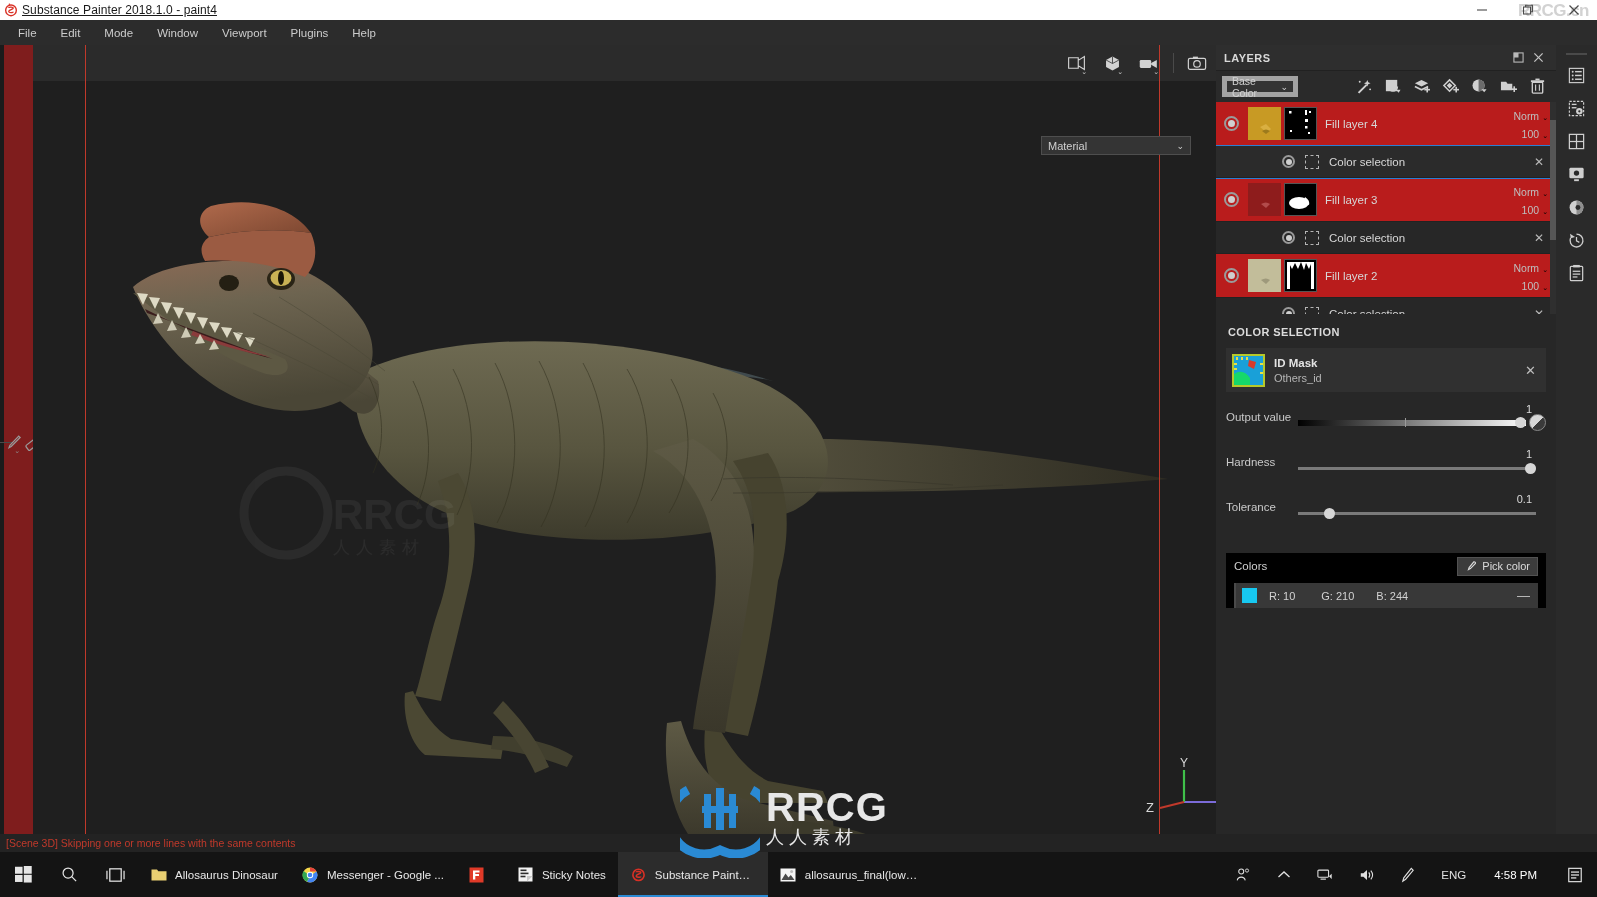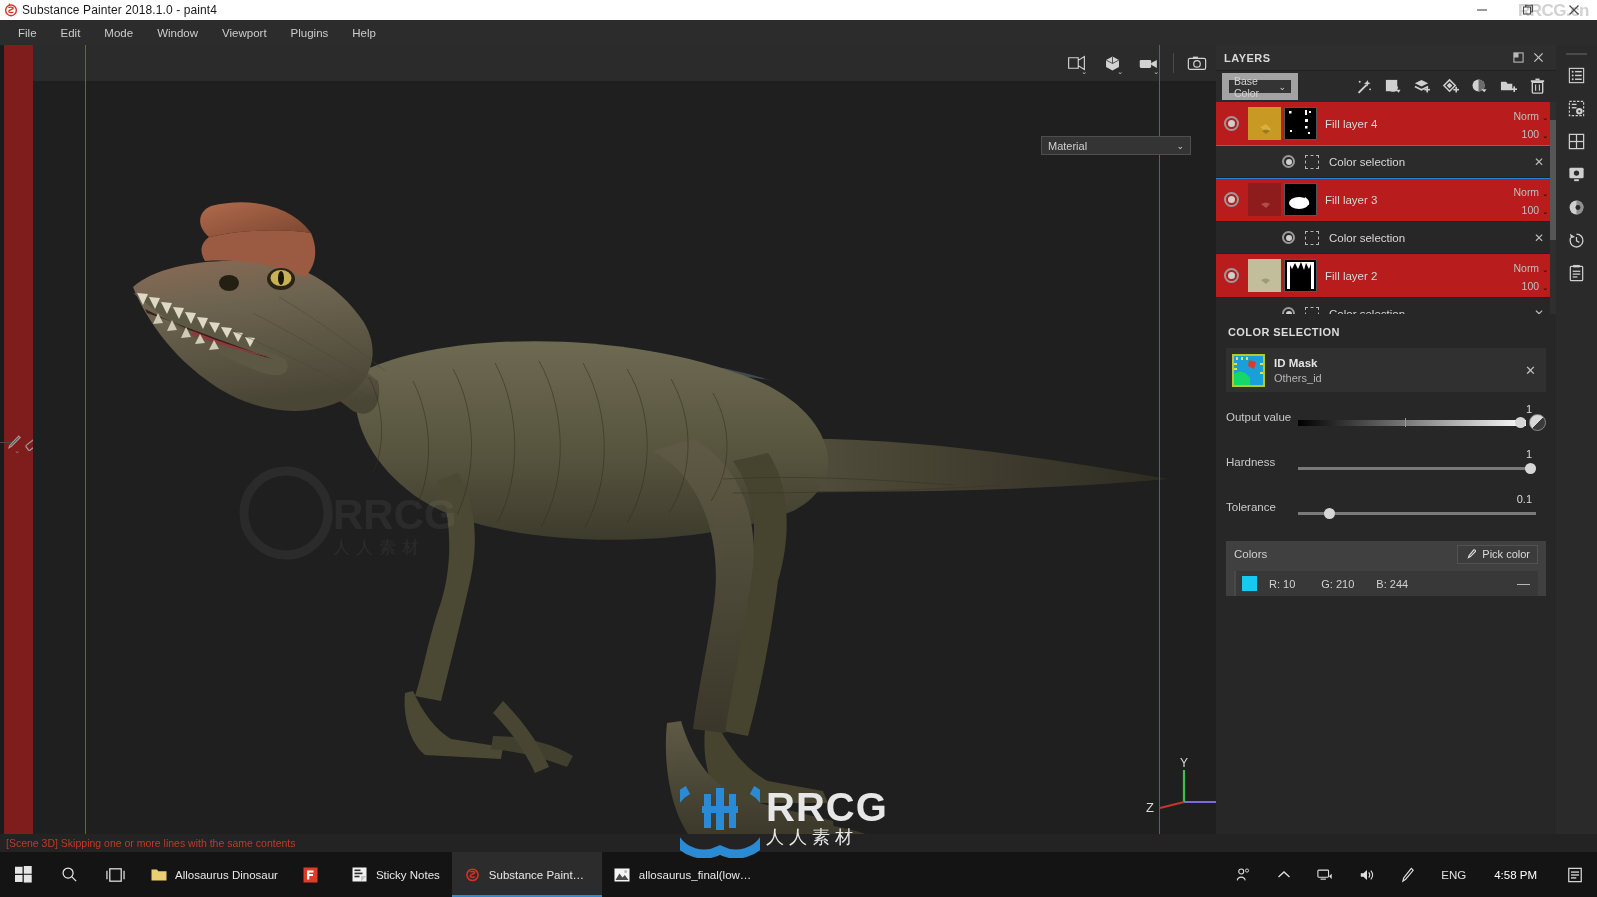--- a/index.html
+++ b/index.html
@@ -14,21 +14,21 @@
 
   
   .titlebar {
     position: absolute; top: 0; left: 0; width: 1597px; height: 20px;
     background: #ffffff; display: flex; align-items: center;
   }
   .titlebar .tb-icon {
     width: 22px; height: 20px; display: flex; align-items: center; justify-content: center;
   }
   .titlebar .tb-title {
-    font-size: 12px; color: #1a1a1a; line-height: 20px; letter-spacing: .1px;
+    font-size: 12px; color: #1a1a1a; line-height: 20px; letter-spacing: .1px; text-decoration: underline;
   }
   .tb-ctrls { position: absolute; right: 0; top: 0; height: 20px; display: flex; }
   .tb-btn { width: 46px; height: 20px; display:flex; align-items:center; justify-content:center; color:#555; }
   .tb-btn svg { display:block; }
   .tb-watermark {
     position: absolute; right: 8px; top: 0px; font-size: 17px; font-weight: bold;
     color: #d2d2d2; letter-spacing: -0.5px; line-height: 22px; pointer-events:none;
   }
 
   
@@ -106,21 +106,21 @@
   }
   .panel-head .ph-title {
     font-size:11px; font-weight:bold; color:#d9d9d9; letter-spacing:.5px; flex:1;
   }
   .panel-head .ph-btn { width:20px;height:20px;display:flex;align-items:center;justify-content:center;color:#bbb;}
 
   .layers-toolbar {
     height:31px; background:#2a2a2a; display:flex; align-items:center; padding:0 6px;
   }
   .chan-select {
-    width:76px; height:27px; background:#343434; border:7px solid #a3a3a3;
+    width:76px; height:21px; background:#343434; border:5px solid #a3a3a3;
     color:#d2d2d2; font-size:10.5px; display:flex; align-items:center;
     justify-content:center; padding:0 5px;
   }
   .lt-icons { margin-left:auto; display:flex; align-items:center; gap:12px; padding-right:4px;}
   .lt-icons .lti { color:#cfcfcf; display:flex; align-items:center; }
 
   .layers-list { position:relative; height:212px; background:#b91c1c; overflow:hidden; }
   .layer-row {
     position:relative; height:44px; display:flex; align-items:center;
     border-bottom:1px solid #222; padding-left:8px;
@@ -175,21 +175,21 @@
     position:absolute; left:72px; right:20px; top:17px; height:3px; background:#7a7a7a;
   }
   .sl-track.grad { background: linear-gradient(to right,#000,#fff); height:6px; top:15px;}
   .sl-knob { position:absolute; width:11px;height:11px;border-radius:50%;background:#d6d6d6; top:-4px; }
   .sl-tick { position:absolute; width:1px;height:9px;background:#9a9a9a; top:-2px;}
   .sl-circle {
     position:absolute; right:0; top:9px; width:17px;height:17px;border-radius:50%;
     background:linear-gradient(135deg,#d8d8d8 50%, #3a3a3a 50%); border:1px solid #888;
   }
 
-  .colors-box { margin-top:14px; background:#404040; }
+  .colors-box { margin-top:26px; background:#000000; }
   .colors-head { height:26px; display:flex; align-items:center; padding:0 8px;}
   .colors-head .ch-label { font-size:11.5px; color:#cecece; flex:1; }
   .pickbtn {
     background:#3c3c3c; border:1px solid #525252; color:#dcdcdc; font-size:11px;
     height:19px; display:flex; align-items:center; padding:0 7px; gap:5px;
   }
   .color-entry {
     margin:4px 8px 8px 8px; height:25px; background:#383838; display:flex; align-items:center;
     padding:0 6px; position:relative; border-left:2px solid #4a4a4a;
   }
@@ -904,20 +904,33 @@
     <div class="tb-item">
       <span class="ti-ico">
         <svg width="16" height="14" viewBox="0 0 16 14">
             <path d="M0.5 1.5 L6 1.5 L7.3 3.2 L15.5 3.2 L15.5 12.5 L0.5 12.5 Z" fill="#e9cf72"></path>
           </svg>
       </span>
       <span class="ti-lbl">Allosaurus Dinosaur</span>
     </div>
     <div class="tb-item">
       <span class="ti-ico">
+        <svg width="16" height="16" viewBox="0 0 16 16">
+            <circle cx="8" cy="8" r="7.4" fill="#f7d84b"></circle>
+            <path d="M8 0.6 A7.4 7.4 0 0 1 14.5 4.5 L8 4.5 Z" fill="#e8453c"></path>
+            <path d="M1.6 4 A7.4 7.4 0 0 0 5 14.8 L8.2 9 Z" fill="#34a853"></path>
+            <path d="M14.5 4.5 A7.4 7.4 0 0 1 5 14.8 L8.2 9 Z" fill="#4285f4"></path>
+            <circle cx="8" cy="8" r="3.2" fill="#fff"></circle>
+            <circle cx="8" cy="8" r="2.3" fill="#4285f4"></circle>
+          </svg>
+      </span>
+      <span class="ti-lbl">Messenger - Google ...</span>
+    </div>
+    <div class="tb-item">
+      <span class="ti-ico">
         <svg width="15" height="16" viewBox="0 0 15 16">
             <rect x="0.5" y="0.5" width="14" height="15" fill="#e03a28"></rect>
             <path d="M4 3.5 L10.5 3.5 L10.5 5.6 L6.3 5.6 L6.3 7 L10 7 L10 9 L6.3 9 L6.3 12.5 L4 12.5 Z" fill="#fff"></path>
           </svg>
       </span>
       <span class="ti-lbl"></span>
     </div>
     <div class="tb-item">
       <span class="ti-ico">
         <svg width="15" height="15" viewBox="0 0 15 15">

